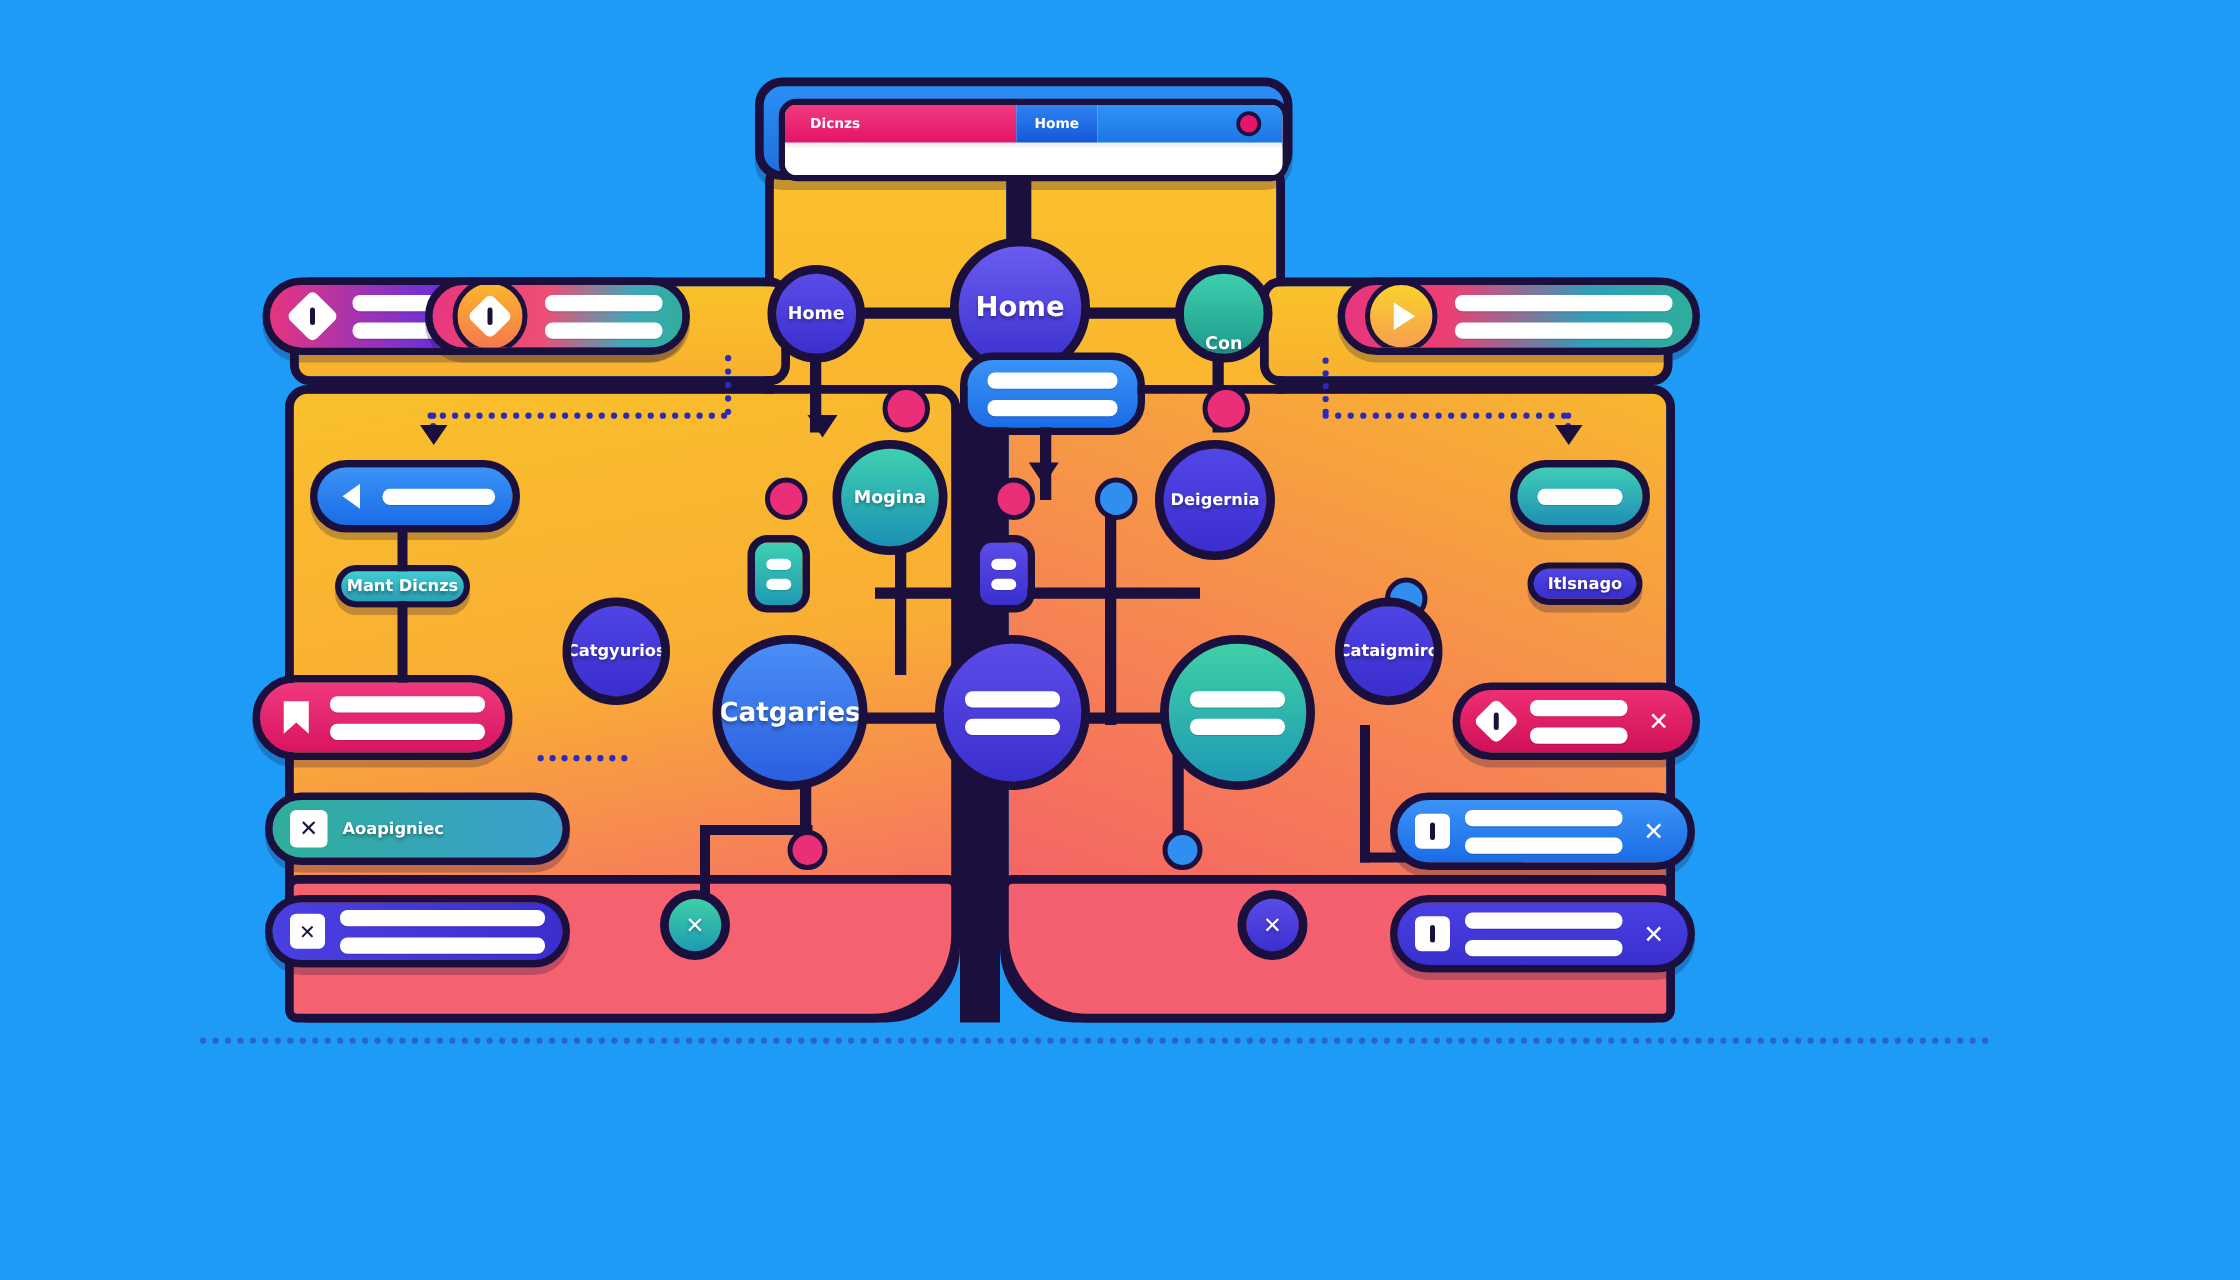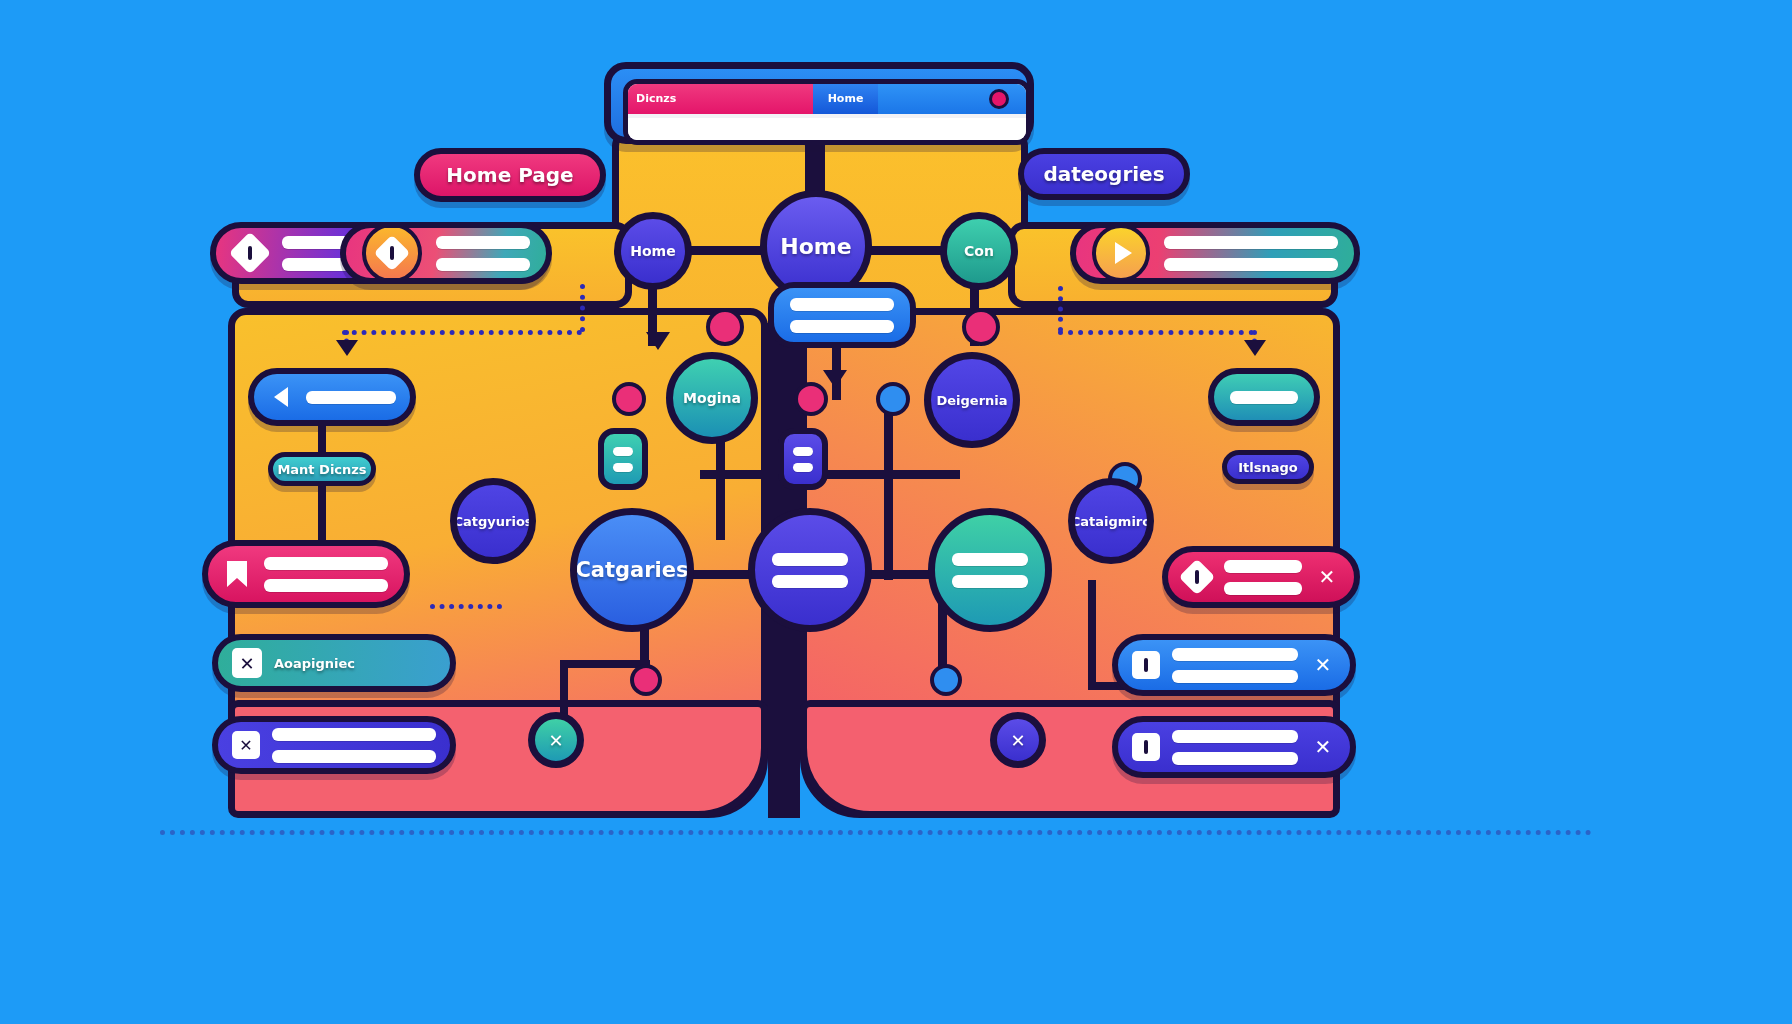--- a/index.html
+++ b/index.html
@@ -103,21 +103,21 @@
   }
   #browserInner{
     position:absolute;left:12px;top:10px;width:398px;height:56px;
     background:#f2f2f6;border:5px solid #1b0f3d;border-radius:14px;overflow:hidden;
   }
   .tabrow{position:absolute;left:0;top:0;width:100%;height:30px;display:flex;}
   #tab1{flex:0 0 185px;background:linear-gradient(180deg,#f0397f,#e4156a);}
   #tab2{flex:0 0 65px;background:linear-gradient(180deg,#2e83f2,#1457d8);
         display:flex;align-items:center;justify-content:center;}
   #tab3{flex:1;background:linear-gradient(180deg,#2f93f6,#1b76e8);}
-  .tabtext{color:#fff;font-size:11px;font-weight:bold;padding-left:8px;line-height:30px;}
+  .tabtext{color:#fff;font-size:11px;font-weight:bold;padding-left:20px;line-height:30px;}
   #browserUrl{position:absolute;left:0;bottom:0;width:100%;height:22px;background:#fff;}
 
   .caption{font-size:20px;}
   .small{font-size:13px;}
 </style>
 </head>
 <body style="background: rgb(29, 155, 247);">
 
 <div id="stage">
 
@@ -180,29 +180,21 @@
           <div class="tabtext" style="padding:0;">Home</div>
         </div>
         <div id="tab3"></div>
       </div>
       <div id="browserUrl"></div>
     </div>
     <div class="abs" style="right:18px;top:20px;width:20px;height:20px;border-radius:50%;
                 background:#e4156a;border:3px solid #1b0f3d;"></div>
   </div>
 
-  <div class="pill" style="left:414px;top:148px;width:192px;height:54px;
-              background:linear-gradient(180deg,#f0397f,#dd1568);justify-content:center;">
-    <span class="lbl caption">Home Page</span>
-  </div>
-
-  <div class="pill" style="left:1018px;top:148px;width:172px;height:52px;
-              background:linear-gradient(180deg,#4a40e2,#3a2fce);justify-content:center;">
-    <span class="lbl caption">dateogries</span>
-  </div>
+
 
   <div class="pill" style="left:210px;top:222px;width:340px;height:62px;
               background:linear-gradient(95deg,#e8357f 0%,#6b31d8 40%,#4b2ad8 70%,#e8357f 100%);
               padding:0 16px;gap:14px;">
     <span class="glyph" style="width:36px;height:36px;">
       <span class="diamond" style="width:30px;height:30px;">
           <i></i>
         </span>
     </span>
     <span class="bars">
@@ -245,21 +237,21 @@
               background:linear-gradient(180deg,#6a5cf0,#3a2fce);font-size:22px;">
     <span>Home</span>
   </div>
 
   <div class="node" style="left:614px;top:212px;width:78px;height:78px;
               background:linear-gradient(180deg,#5b4ce8,#3a2fce);font-size:14px;">
     <span>Home</span>
   </div>
 
   <div class="node" style="left:940px;top:212px;width:78px;height:78px;
-              background:linear-gradient(180deg,#3ecfae,#1e9a8d);font-size:14px;">
+              background:linear-gradient(180deg,#3ecfae,#1e9a8d);font-size:14px;align-items:flex-end;">
     <span>Con</span>
   </div>
 
   <div class="card" style="left:768px;top:282px;width:148px;height:66px;
               background:linear-gradient(180deg,#3b93f6,#1a6ce6);padding:0 16px;">
     <span class="bars">
       <span class="bar"></span>
         <span class="bar"></span>
     </span>
   </div>

